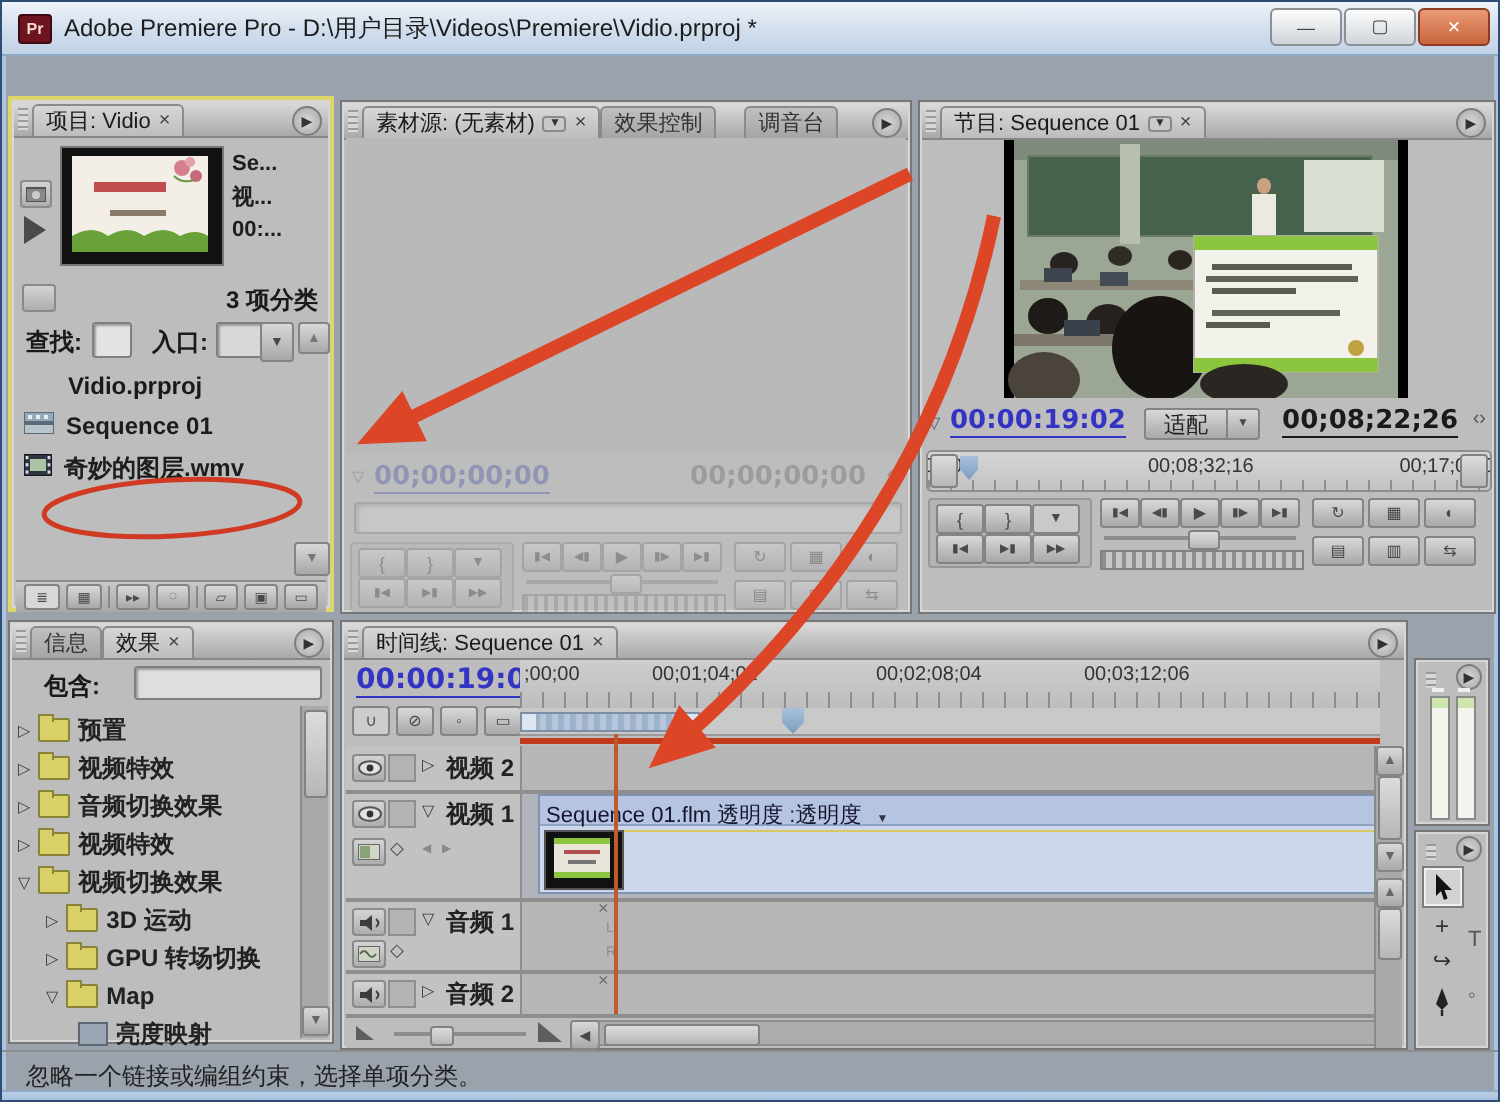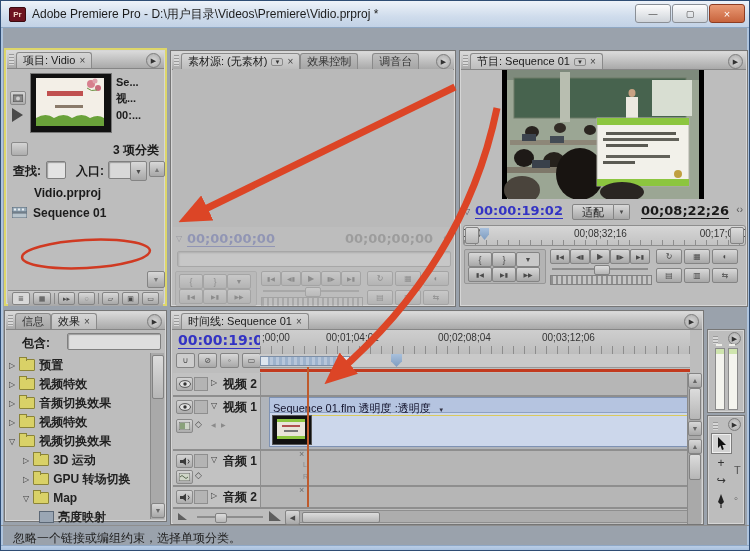--- a/index.html
+++ b/index.html
@@ -138,20 +138,35 @@
         <svg width="15" height="11">
             <rect x="0" y="0" width="15" height="5" fill="#98aab8" stroke="#5a6a78"></rect>
             <rect x="0" y="6" width="15" height="5" fill="#b8c4cc" stroke="#5a6a78"></rect>
             <rect x="2" y="1.5" width="2" height="2" fill="#e8eef2"></rect>
             <rect x="6" y="1.5" width="2" height="2" fill="#e8eef2"></rect>
             <rect x="10" y="1.5" width="2" height="2" fill="#e8eef2"></rect>
           </svg>
       </span>
       <span class="lbl">Sequence 01</span>
     </div>
+    <div class="prow" style="top:174px;">
+      <span>
+        <svg width="14" height="11">
+            <rect x="0" y="0" width="14" height="11" fill="#2e3440" stroke="#16181e"></rect>
+            <rect x="3" y="2.5" width="8" height="6" fill="#aac4a4"></rect>
+            <rect x="0.8" y="1" width="1.4" height="1.6" fill="#dde"></rect>
+            <rect x="0.8" y="4.6" width="1.4" height="1.6" fill="#dde"></rect>
+            <rect x="0.8" y="8.2" width="1.4" height="1.6" fill="#dde"></rect>
+            <rect x="11.8" y="1" width="1.4" height="1.6" fill="#dde"></rect>
+            <rect x="11.8" y="4.6" width="1.4" height="1.6" fill="#dde"></rect>
+            <rect x="11.8" y="8.2" width="1.4" height="1.6" fill="#dde"></rect>
+          </svg>
+      </span>
+      <span class="lbl">奇妙的图层.wmv</span>
+    </div>
     <div class="abs mbtn" style="left:141px;top:221px;width:16px;height:15px;font-size:7px;color:#777;">▼</div>
 
     <div class="abs" style="left:2px;top:240px;width:155px;height:16px;background:linear-gradient(#c9c9c9,#a8a8a8);border-top:1px solid #8a8a8a;display:flex;align-items:center;gap:3px;padding-left:4px;box-sizing:border-box;">
       <span class="mbtn" style="width:16px;height:11px;font-size:7px;background:#d8d8d8;">≣</span>
       <span class="mbtn" style="width:16px;height:11px;font-size:7px;">▦</span>
       <span style="width:1px;height:11px;background:#8a8a8a;"></span>
       <span class="mbtn" style="width:15px;height:11px;font-size:7px;">▸▸</span>
       <span class="mbtn" style="width:15px;height:11px;font-size:7px;">◌</span>
       <span style="width:1px;height:11px;background:#8a8a8a;"></span>
       <span class="mbtn" style="width:15px;height:11px;font-size:7px;">▱</span>

